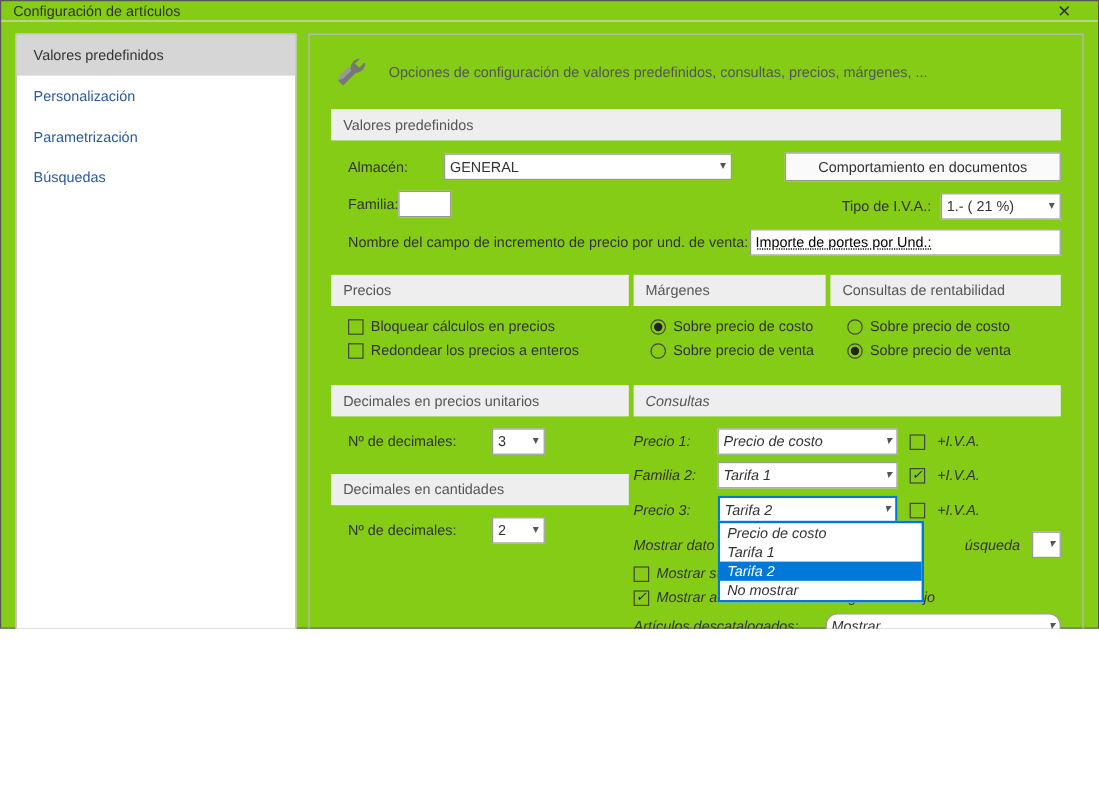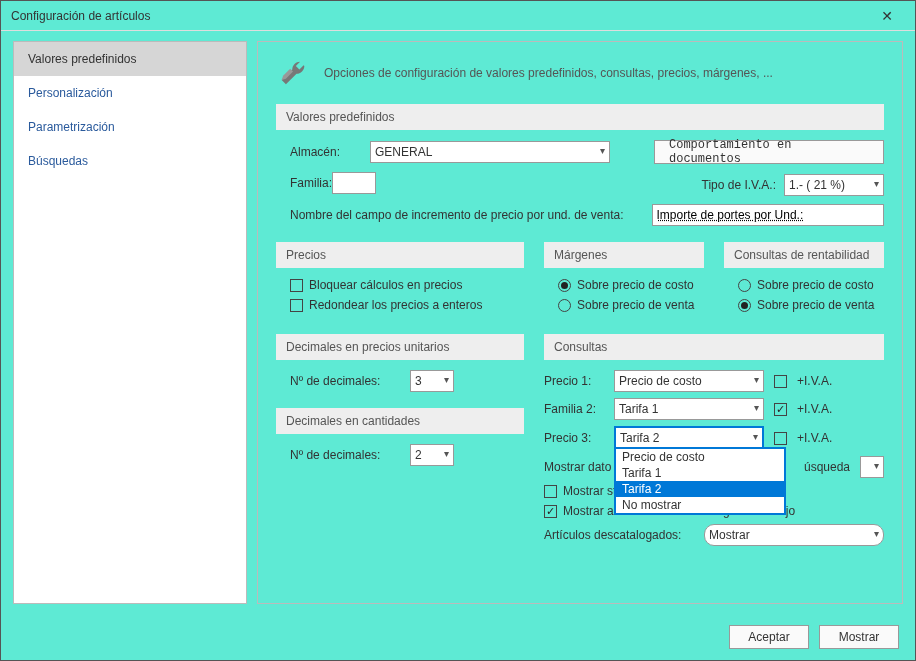--- a/index.html
+++ b/index.html
@@ -1,52 +1,52 @@
 <!DOCTYPE html>
 <html><head>
 <meta charset="utf-8">
 <style>
   * { box-sizing: border-box; font-family: "Segoe UI", Tahoma, sans-serif; font-size: 12px; }
   body { margin: 0; padding: 0; background: #fff; color: #333; }
-  .window { width: 916px; height: 661px; border: 1px solid #555; background: #5eead4; position: relative; display: flex; flex-direction: column; }
+  .window { width: 916px; height: 524px; border: 1px solid #555; background: #84cc16; position: relative; display: flex; flex-direction: column; }
   .titlebar { height: 30px; display: flex; align-items: center; padding: 0 8px 0 10px; border-bottom: 1px solid #ddd; }
   .titlebar .title { flex: 1; color: #333; }
   .titlebar .close { width: 40px; text-align: center; font-size: 14px; color: #333; cursor: default; }
   .content { flex: 1; padding: 10px 12px; display: flex; gap: 10px; }
   .sidebar { width: 234px; border: 1px solid #bbb; background: #fff; padding-top: 0; }
   .sidebar-item { padding: 10px 14px; color: #2a5a9c; cursor: default; }
   .sidebar-item.active { background: #d6d6d6; color: #333; }
   .main { flex: 1; border: 1px solid #bbb; padding: 14px 18px 10px 18px; position: relative; overflow: hidden; }
   .header-row { display: flex; align-items: center; gap: 14px; margin-bottom: 14px; }
   .wrench-icon { width: 34px; height: 34px; }
   .header-text { color: #555; font-size: 12px; }
   .section-title { background: #eee; color: #555; padding: 6px 10px; margin-bottom: 10px; }
   .section { margin-bottom: 16px; }
   .row { display: flex; align-items: center; margin-bottom: 6px; }
   .row label.lbl { width: 80px; text-align: left; padding-right: 6px; color: #333; }
   input[type="text"].field, .select { border: 1px solid #999; background: #fff; padding: 2px 4px; height: 22px; }
   .select { display: inline-flex; align-items: center; position: relative; padding-right: 18px; }
   .select::after { content: "▾"; position: absolute; right: 4px; top: 3px; font-size: 10px; color: #555; }
   .btn { border: 1px solid #999; background: #fafafa; padding: 3px 14px; height: 24px; display: inline-flex; align-items: center; justify-content: center; }
-  .cols { display: flex; gap: 20px; }
+  .cols { display: flex; gap: 4px; }
   .check-row, .radio-row { display: flex; align-items: center; gap: 6px; margin-bottom: 6px; padding-left: 14px; }
   .checkbox, .radio { width: 13px; height: 13px; border: 1px solid #444; display: inline-flex; align-items: center; justify-content: center; flex-shrink: 0; }
   .radio { border-radius: 50%; }
   .radio.checked::after { content: ""; width: 7px; height: 7px; background: #222; border-radius: 50%; }
   .checkbox.checked::after { content: "✓"; font-size: 11px; color: #222; line-height: 1; }
   .precio-row { display: flex; align-items: center; gap: 10px; margin-bottom: 6px; }
   .precio-row .plabel { width: 60px; }
   .dropdown-open { position: absolute; border: 2px solid #0078d7; background: #fff; z-index: 50; }
   .dropdown-open .opt { padding: 1px 6px; }
   .dropdown-open .opt.sel { background: #0078d7; color: #fff; }
   .footer { height: 46px; display: flex; justify-content: flex-end; align-items: center; gap: 10px; padding: 0 16px; }
   .sec-half { width: 248px; }
   .right-half { flex: 1; }
   .vat-row { display:flex; align-items:center; gap:8px; margin-top: 4px; justify-content: flex-end; }
-  .increment-row { display:flex; align-items:center; gap:28px; margin-top:8px; }
+  .increment-row { display:flex; align-items:center; gap:1px; margin-top:8px; }
   .precio3-sel { border: 2px solid #0078d7; }
 </style>
 </head>
 <body>
 
 <div class="window">
   <div class="titlebar">
     <div class="title">Configuración de artículos</div>
     <div class="close">✕</div>
   </div>
@@ -69,21 +69,21 @@
       </div>
 
       <div class="section">
         <div class="section-title">Valores predefinidos</div>
         <div class="row" style="padding-left:14px;">
           <label class="lbl">Almacén:</label>
           <div class="select" style="width:240px;">
               <span>GENERAL</span>
             </div>
           <div style="flex:1"></div>
-          <div class="btn" style="width:230px;font-family:Liberation Mono, monospace;">Comportamiento en documentos</div>
+          <div class="btn" style="width:230px;">Comportamiento en documentos</div>
         </div>
         <div style="display:flex;padding-left:14px;align-items:center;">
           <label class="lbl">Familia:</label>
           <input type="text" class="field" style="width: 44px;" value="">
           <div style="flex:1"></div>
           <div class="vat-row">
             <span>Tipo de I.V.A.:</span>
             <div class="select" style="width:100px;">
                 <span>1.- ( 21 %)</span>
               </div>
@@ -146,21 +146,21 @@
             <div class="section-title">Decimales en cantidades</div>
             <div class="row" style="padding-left:14px;">
               <label style="width:120px;">Nº de decimales:</label>
               <div class="select" style="width:44px;">
                   <span>2</span>
                 </div>
             </div>
           </div>
         </div>
 
-        <div class="right-half" style="position:relative;">
+        <div class="right-half" style="position:relative;font-style:italic;">
           <div class="section-title">Consultas</div>
 
           <div class="precio-row">
             <span class="plabel">Precio 1:</span>
             <div class="select" style="width:150px;">
                 <span>Precio de costo</span>
               </div>
             <span class="checkbox"></span>
             <span>+I.V.A.</span>
           </div>

